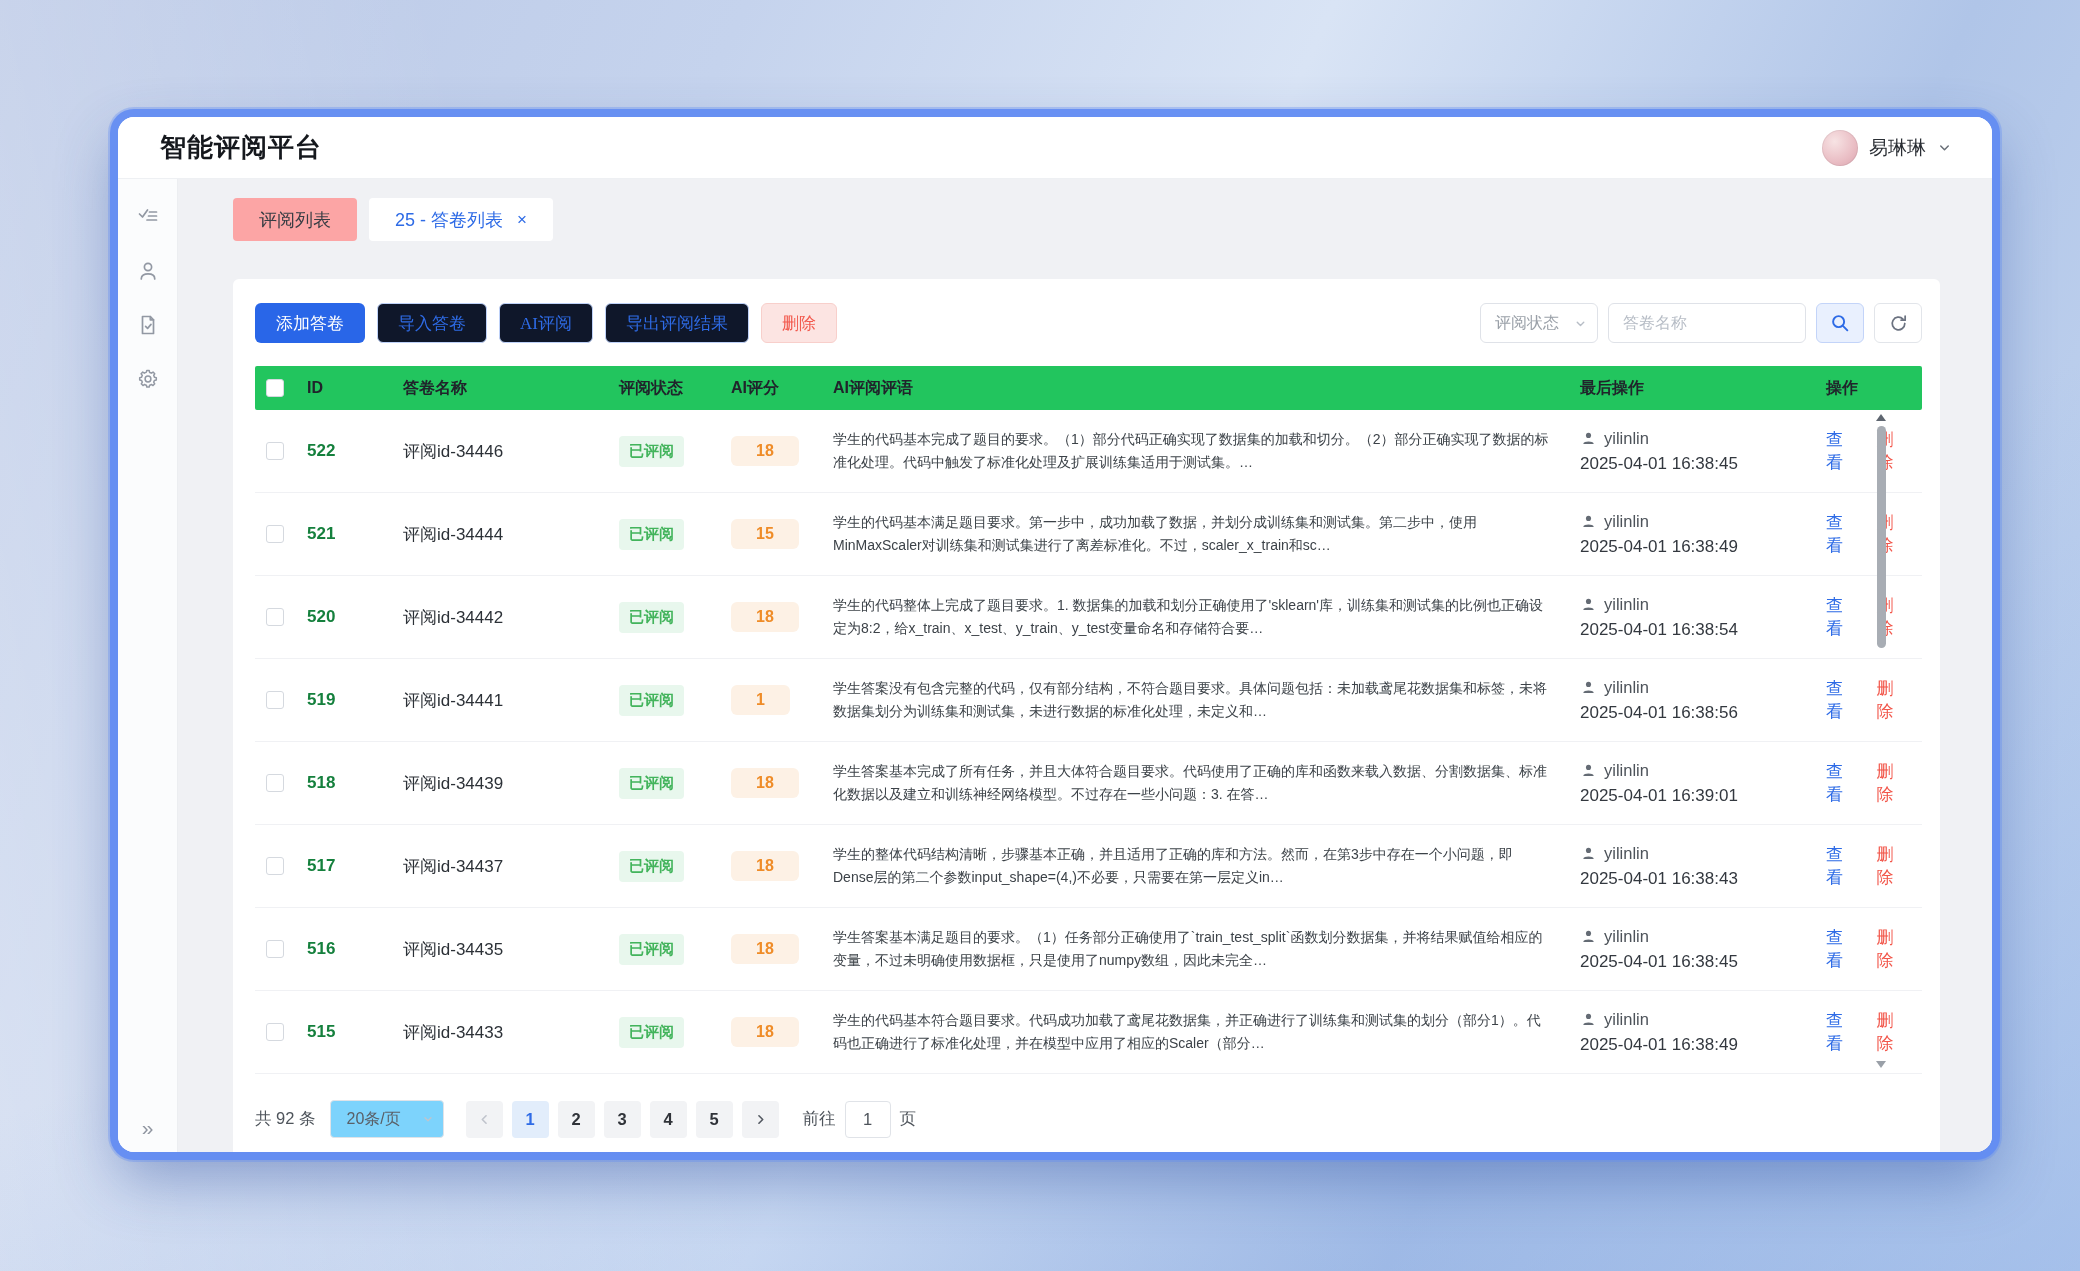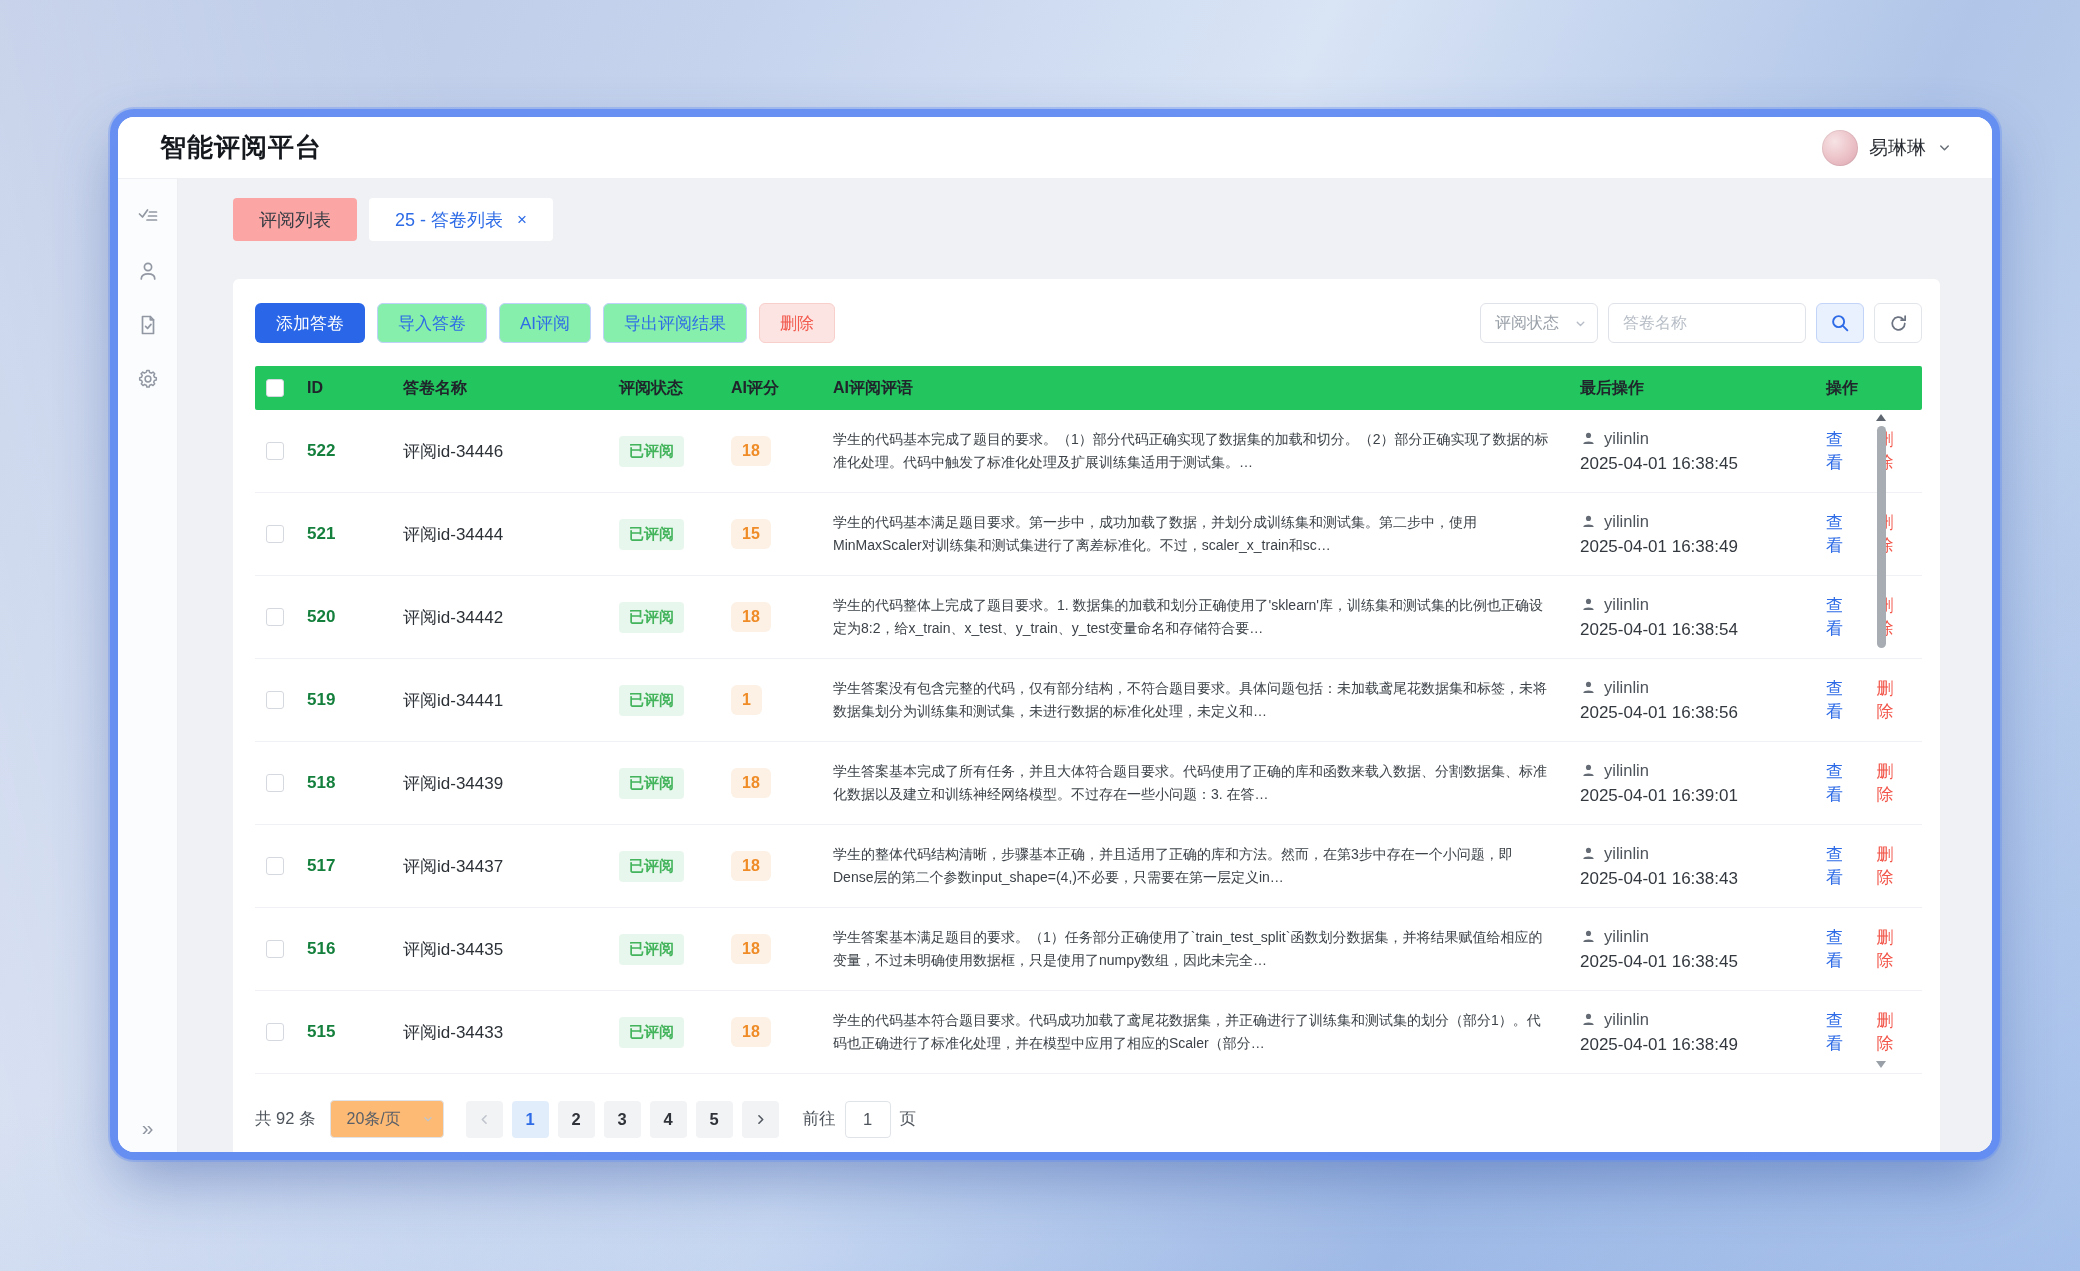--- a/index.html
+++ b/index.html
@@ -34,54 +34,54 @@
   .tabs { display:flex; gap:12px; flex:none; }
   .tab { height:43px; display:inline-flex; align-items:center; padding:0 26px; font-size:18px; border-radius:4px; }
   .tab.inactive { background:#fca5a5; color:#383d44;align-items:center; }
   .tab.active { background:#fff; color:#2e6be6; gap:14px; }
   .tab-close { font-size:17px; color:#2e6be6; line-height:1; }
   
   .card { margin-top:38px; background:#fff; border-radius:6px; padding:24px 18px 22px 22px; display:flex; flex-direction:column; }
   .toolbar { display:flex; align-items:center; gap:12px; flex:none; }
   .btn { height:40px; padding:0 20px; border-radius:6px; font-size:17px; display:inline-flex; align-items:center; justify-content:center; border:1px solid transparent; white-space:nowrap; }
   .btn-primary { background:#2966e8; color:#fff; }
-  .btn-soft { background:#86efac; color:#2e6be6; border-color:#bed1f8; }
+  .btn-soft { background:#0f172a; color:#2e6be6; border-color:#bed1f8;font-family:Liberation Serif, serif; }
   .btn-danger { background:#fce4e2; color:#f25a4e; border-color:#f8cfcb; }
   .toolbar-right { margin-left:auto; display:flex; align-items:center; gap:10px; }
   .select-box { width:118px; height:40px; border:1px solid #dfe2e8; border-radius:6px; background:#fff; display:flex; align-items:center; justify-content:space-between; padding:0 10px 0 14px; color:#9aa0a8; font-size:16px; }
   .input-name { width:198px; height:40px; border:1px solid #dfe2e8; border-radius:6px; padding:0 14px; font-size:16px; color:#333; font-family:inherit; outline:none; }
   .input-name::placeholder { color:#b7bdc6; }
   .icon-btn { width:48px; height:40px; border-radius:6px; display:flex; align-items:center; justify-content:center; }
   .btn-search { background:#e9f0fe; border:1px solid #c3d4f9; }
   .btn-refresh { background:#fff; border:1px solid #e2e5ea; }
   
   .table-wrap { margin-top:23px; position:relative; flex:none; }
   .thead, .trow { display:grid; grid-template-columns:52px 96px 216px 112px 102px 1fr 246px 96px; align-items:center; }
   .thead { height:44px; background:#22c55e; font-weight:700; font-size:16px; color:#20242b; border-radius:2px; }
   .trow { height:83px; border-bottom:1px solid #f0f1f4; background:#fff; font-size:17px; color:#2c3137; }
   .cell { padding-right:12px; min-width:0; }
   .cell-cb { display:flex; justify-content:center; }
   .checkbox { width:18px; height:18px; border:1.5px solid #d5d9df; border-radius:3px; background:#fff; display:inline-block; }
   .cell-id { font-weight:600; color:#15803d; }
   .badge-status { display:inline-block; background:#e8f7ed; color:#43b45c; font-size:15px; font-weight:700; padding:6px 10px; border-radius:4px; }
-  .badge-score { display:inline-block; background:#fdf1e5; color:#ef8c28; font-size:16px; font-weight:700; padding:6px 11px; border-radius:6px; }
+  .badge-score { display:inline-block; background:#fdf1e5; color:#ef8c28; font-size:16px; font-weight:700; padding:6px 25px; border-radius:6px; }
   .cell-comment { font-size:14px; color:#3c4248; line-height:1.62; display:-webkit-box; -webkit-line-clamp:2; -webkit-box-orient:vertical; overflow:hidden; padding-right:28px; }
   .op-user { display:flex; align-items:center; gap:7px; color:#4d535a; font-size:16.5px; }
   .op-time { margin-top:6px; color:#33383f; font-size:17px; }
   .cell-actions { display:flex; gap:17px; font-size:17px; }
   .link-view { color:#2e6be6; }
   .link-del { color:#f2564a; }
   
   .v-scrollbar { position:absolute; top:48px; right:36px; width:10px; bottom:6px; }
   .sb-arrow-up { width:0; height:0; border-left:5px solid transparent; border-right:5px solid transparent; border-bottom:7px solid #5f6670; margin:0 auto 5px; }
   .sb-arrow-down { position:absolute; bottom:0; left:0; right:0; margin:0 auto; width:0; height:0; border-left:5px solid transparent; border-right:5px solid transparent; border-top:7px solid #9aa0a8; }
   .sb-thumb { width:9px; height:222px; border-radius:5px; background:#a8adb4; margin:0 auto; }
   
   .pagination { display:flex; align-items:center; justify-content:flex-start; gap:14px; margin-top:26px; font-size:16.5px; color:#4e545b; padding-right:14px; flex:none; }
-  .psize { width:114px; height:38px; border:1px solid #e0e3e8; border-radius:4px; background:#fdba74; display:flex; align-items:center; justify-content:space-between; padding:0 9px 0 16px; color:#5a6068; font-size:16px; }
+  .psize { width:114px; height:38px; border:1px solid #e0e3e8; border-radius:4px; background:#7dd3fc; display:flex; align-items:center; justify-content:space-between; padding:0 9px 0 16px; color:#5a6068; font-size:16px; }
   .pages { display:flex; align-items:center; gap:9px; margin-left:8px; }
   .pg-btn { min-width:37px; height:37px; padding:0 6px; background:#f2f3f5; border-radius:4px; display:flex; align-items:center; justify-content:center; font-size:16.5px; font-weight:700; color:#303339; }
   .pg-btn.active { background:#e2edfb; color:#2e6be6; }
   .goto { display:flex; align-items:center; gap:9px; margin-left:10px; }
   .goto-input { width:46px; height:37px; border:1px solid #e0e3e8; border-radius:4px; text-align:center; font-size:16.5px; color:#4e545b; font-family:inherit; outline:none; background:#fff; }
   svg { display:block; }
 </style>
 </head>
 <body>
 

